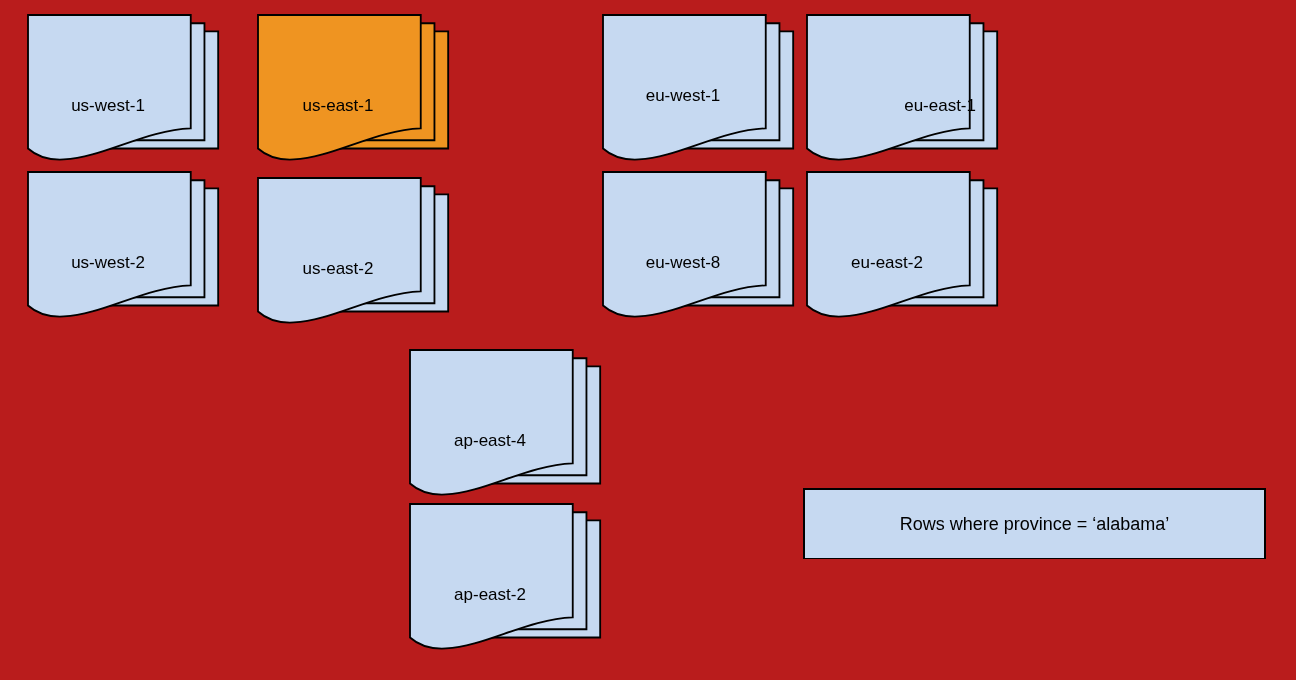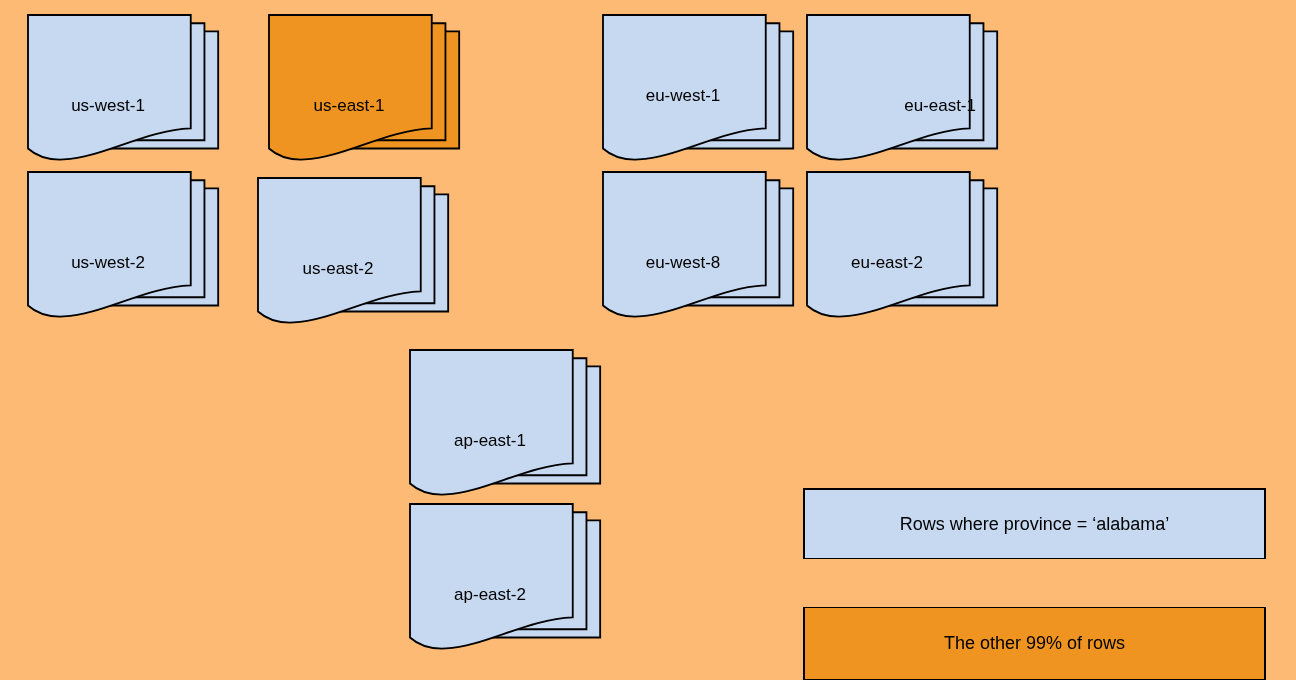--- a/index.html
+++ b/index.html
@@ -11,21 +11,21 @@
   body {
     width: 1296px;
     height: 680px;
     font-family: "Liberation Sans", sans-serif;
     overflow: hidden;
   }
   #canvas {
     position: relative;
     width: 1296px;
     height: 680px;
-    background: #fdba74;
+    background: #b91c1c;
   }
   .doc-stack {
     position: absolute;
     width: 210px;
     height: 160px;
   }
   .doc-stack svg {
     display: block;
     width: 210px;
     height: 160px;
@@ -87,21 +87,21 @@
           </g>
           <g transform="translate(15,9)">
             <path d="M 0 0 L 178 0 L 178 128 L 0 128 Z" fill="#c6d9f1" stroke="#000000" stroke-width="2" stroke-linejoin="miter"></path>
           </g>
           <g transform="translate(0,0)">
             <path d="M 0 0 L 178 0 L 178 124 C 128.16 126, 81.88000000000001 156, 39.160000000000004 158 C 21.36 159, 8.9 154, 0 146 Z" fill="#c6d9f1" stroke="#000000" stroke-width="2" stroke-linejoin="miter"></path>
           </g>
         </svg>
         <div class="doc-label" style="top: 82px;">us-west-1</div>
       </div>
-      <div class="doc-stack" style="left: 260px; top: 15px;">
+      <div class="doc-stack" style="left: 249px; top: 15px;">
         <svg viewBox="0 0 210 175" width="210" height="175">
           <g transform="translate(30,18)">
             <path d="M 0 0 L 178 0 L 178 128 L 0 128 Z" fill="#ef9421" stroke="#000000" stroke-width="2" stroke-linejoin="miter"></path>
           </g>
           <g transform="translate(15,9)">
             <path d="M 0 0 L 178 0 L 178 128 L 0 128 Z" fill="#ef9421" stroke="#000000" stroke-width="2" stroke-linejoin="miter"></path>
           </g>
           <g transform="translate(0,0)">
             <path d="M 0 0 L 178 0 L 178 124 C 128.16 126, 81.88000000000001 156, 39.160000000000004 158 C 21.36 159, 8.9 154, 0 146 Z" fill="#ef9421" stroke="#000000" stroke-width="2" stroke-linejoin="miter"></path>
           </g>
@@ -197,21 +197,21 @@
           <g transform="translate(30,18)">
             <path d="M 0 0 L 178 0 L 178 128 L 0 128 Z" fill="#c6d9f1" stroke="#000000" stroke-width="2" stroke-linejoin="miter"></path>
           </g>
           <g transform="translate(15,9)">
             <path d="M 0 0 L 178 0 L 178 128 L 0 128 Z" fill="#c6d9f1" stroke="#000000" stroke-width="2" stroke-linejoin="miter"></path>
           </g>
           <g transform="translate(0,0)">
             <path d="M 0 0 L 178 0 L 178 124 C 128.16 126, 81.88000000000001 156, 39.160000000000004 158 C 21.36 159, 8.9 154, 0 146 Z" fill="#c6d9f1" stroke="#000000" stroke-width="2" stroke-linejoin="miter"></path>
           </g>
         </svg>
-        <div class="doc-label" style="top: 82px;">ap-east-1</div>
+        <div class="doc-label" style="top: 82px;">ap-east-4</div>
       </div>
       <div class="doc-stack" style="left: 401px; top: 504px;">
         <svg viewBox="0 0 210 175" width="210" height="175">
           <g transform="translate(30,18)">
             <path d="M 0 0 L 178 0 L 178 128 L 0 128 Z" fill="#c6d9f1" stroke="#000000" stroke-width="2" stroke-linejoin="miter"></path>
           </g>
           <g transform="translate(15,9)">
             <path d="M 0 0 L 178 0 L 178 128 L 0 128 Z" fill="#c6d9f1" stroke="#000000" stroke-width="2" stroke-linejoin="miter"></path>
           </g>
           <g transform="translate(0,0)">
@@ -219,18 +219,15 @@
           </g>
         </svg>
         <div class="doc-label" style="top: 82px;">ap-east-2</div>
       </div>
     </div>
 
   <div id="legend">
     <div class="legend-row" id="legend-row-blue">
       <span>Rows where province = ‘alabama’</span>
     </div>
-    <div class="legend-row" id="legend-row-orange">
-      <span>The other 99% of rows</span>
-    </div>
   </div>
 
 </div>
 
 </body></html>

